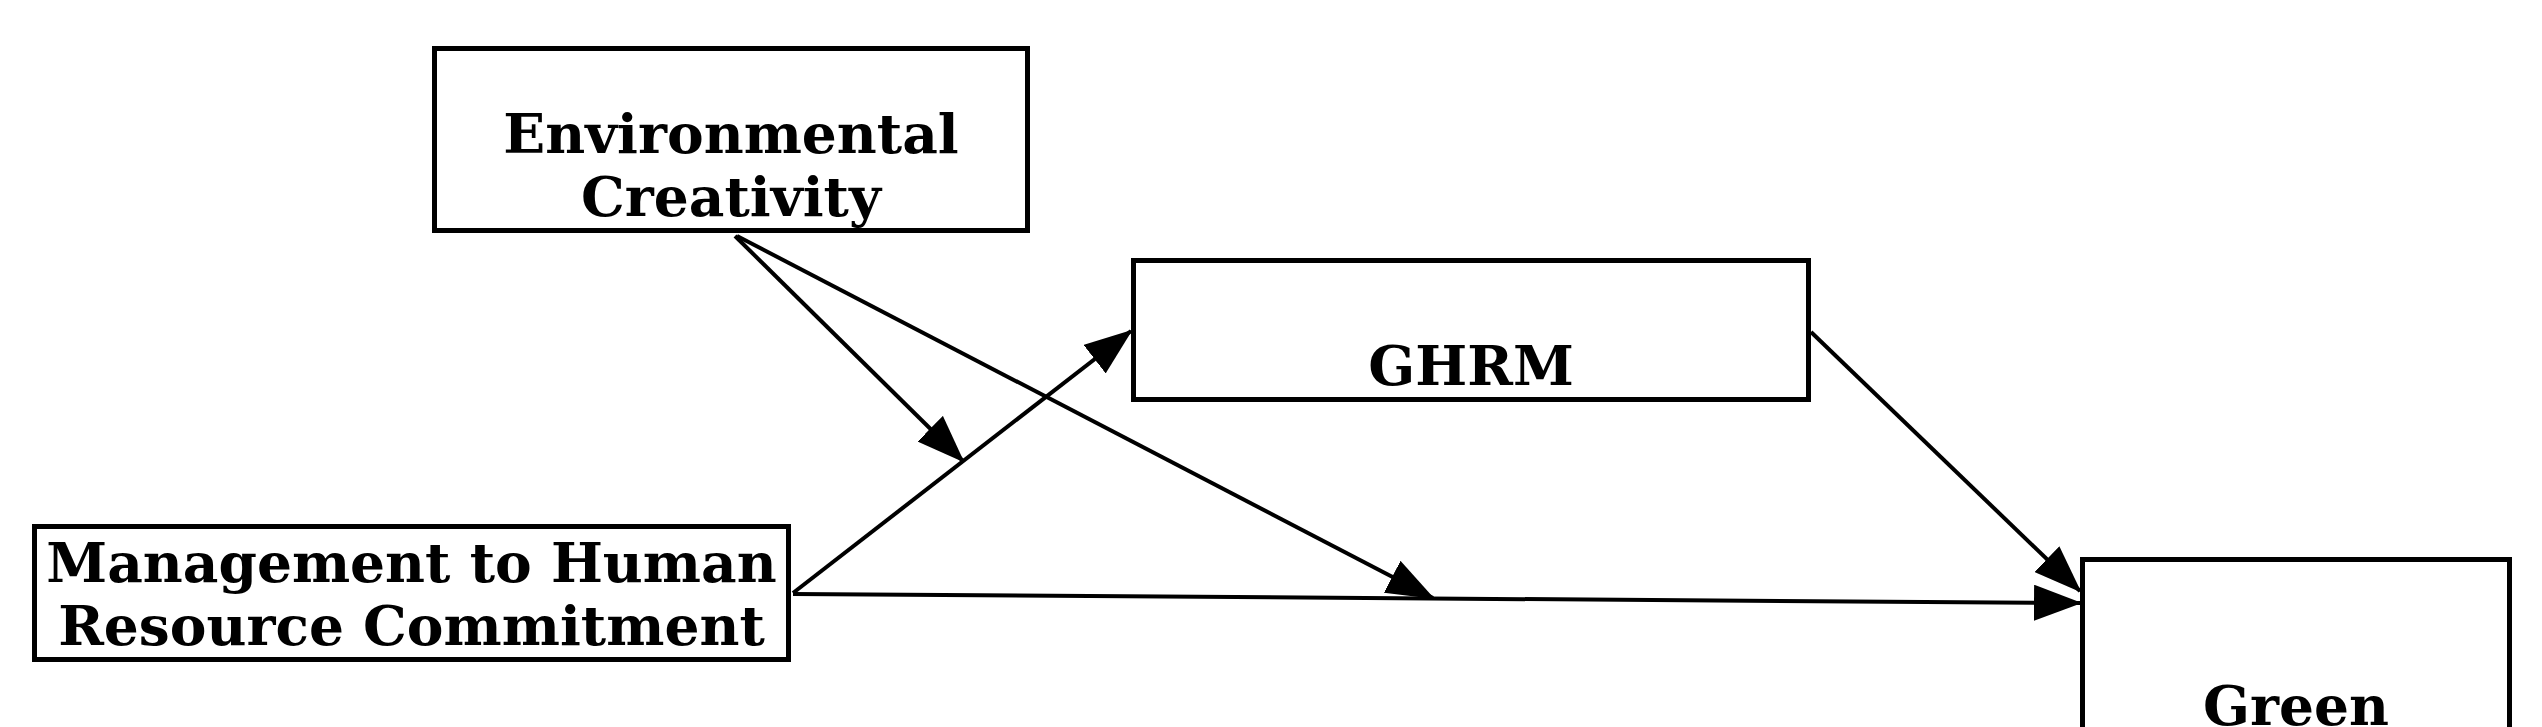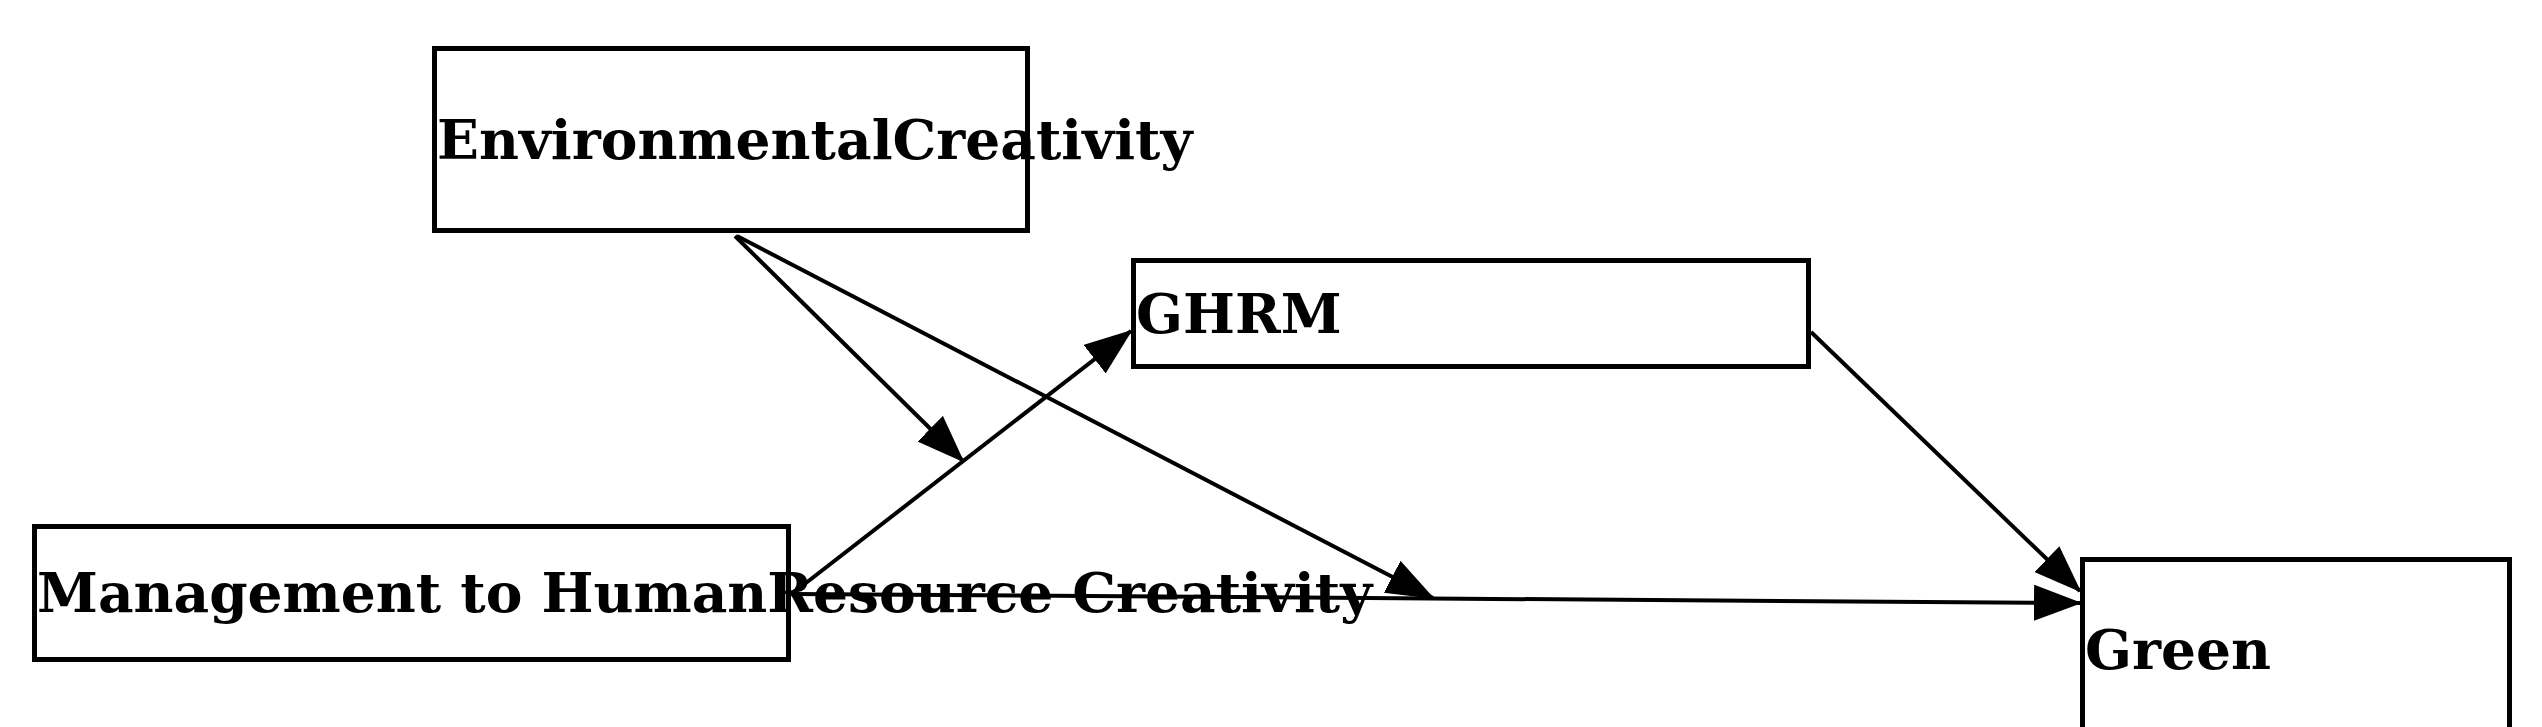--- a/index.html
+++ b/index.html
@@ -21,31 +21,32 @@
     top: 0;
     width: 2542px;
     height: 727px;
   }
   .node {
     position: absolute;
     box-sizing: border-box;
     background: #ffffff;
     border: 5px solid #000000;
     display: flex;
+    flex-direction: column;
     align-items: center;
-    justify-content: space-between;
+    justify-content: flex-end;
     text-align: center;
     font-weight: bold;
     font-size: 55px;
     line-height: 1.15;
     color: #000000;
     white-space: nowrap;
   }
   .node-er  { left: 432px;  top: 46px;  width: 598px; height: 187px; }
-  .node-gh  { left: 1131px; top: 258px; width: 680px; height: 111px; }
+  .node-gh  { left: 1131px; top: 258px; width: 680px; height: 144px; }
   .node-ch  { left: 32px;   top: 524px; width: 759px; height: 138px; }
   .node-gc  { left: 2080px; top: 513px; width: 432px; height: 185px; margin-top: 44px; }
 </style>
 </head>
 <body>
 
 <div class="canvas">
 
   <svg class="edges-layer" viewBox="0 0 2542 727" aria-hidden="true">
     <defs>
@@ -69,20 +70,20 @@
     <span>Environmental</span>
     <span>Creativity</span>
   </div>
 
   <div class="node node-gh">
     <span>GHRM</span>
   </div>
 
   <div class="node node-ch">
     <span>Management to Human</span>
-    <span>Resource Creativity</span>
+    <span>Resource Commitment</span>
   </div>
 
   <div class="node node-gc">
     <span>Green</span>
   </div>
 
 </div>
 
 </body></html>

